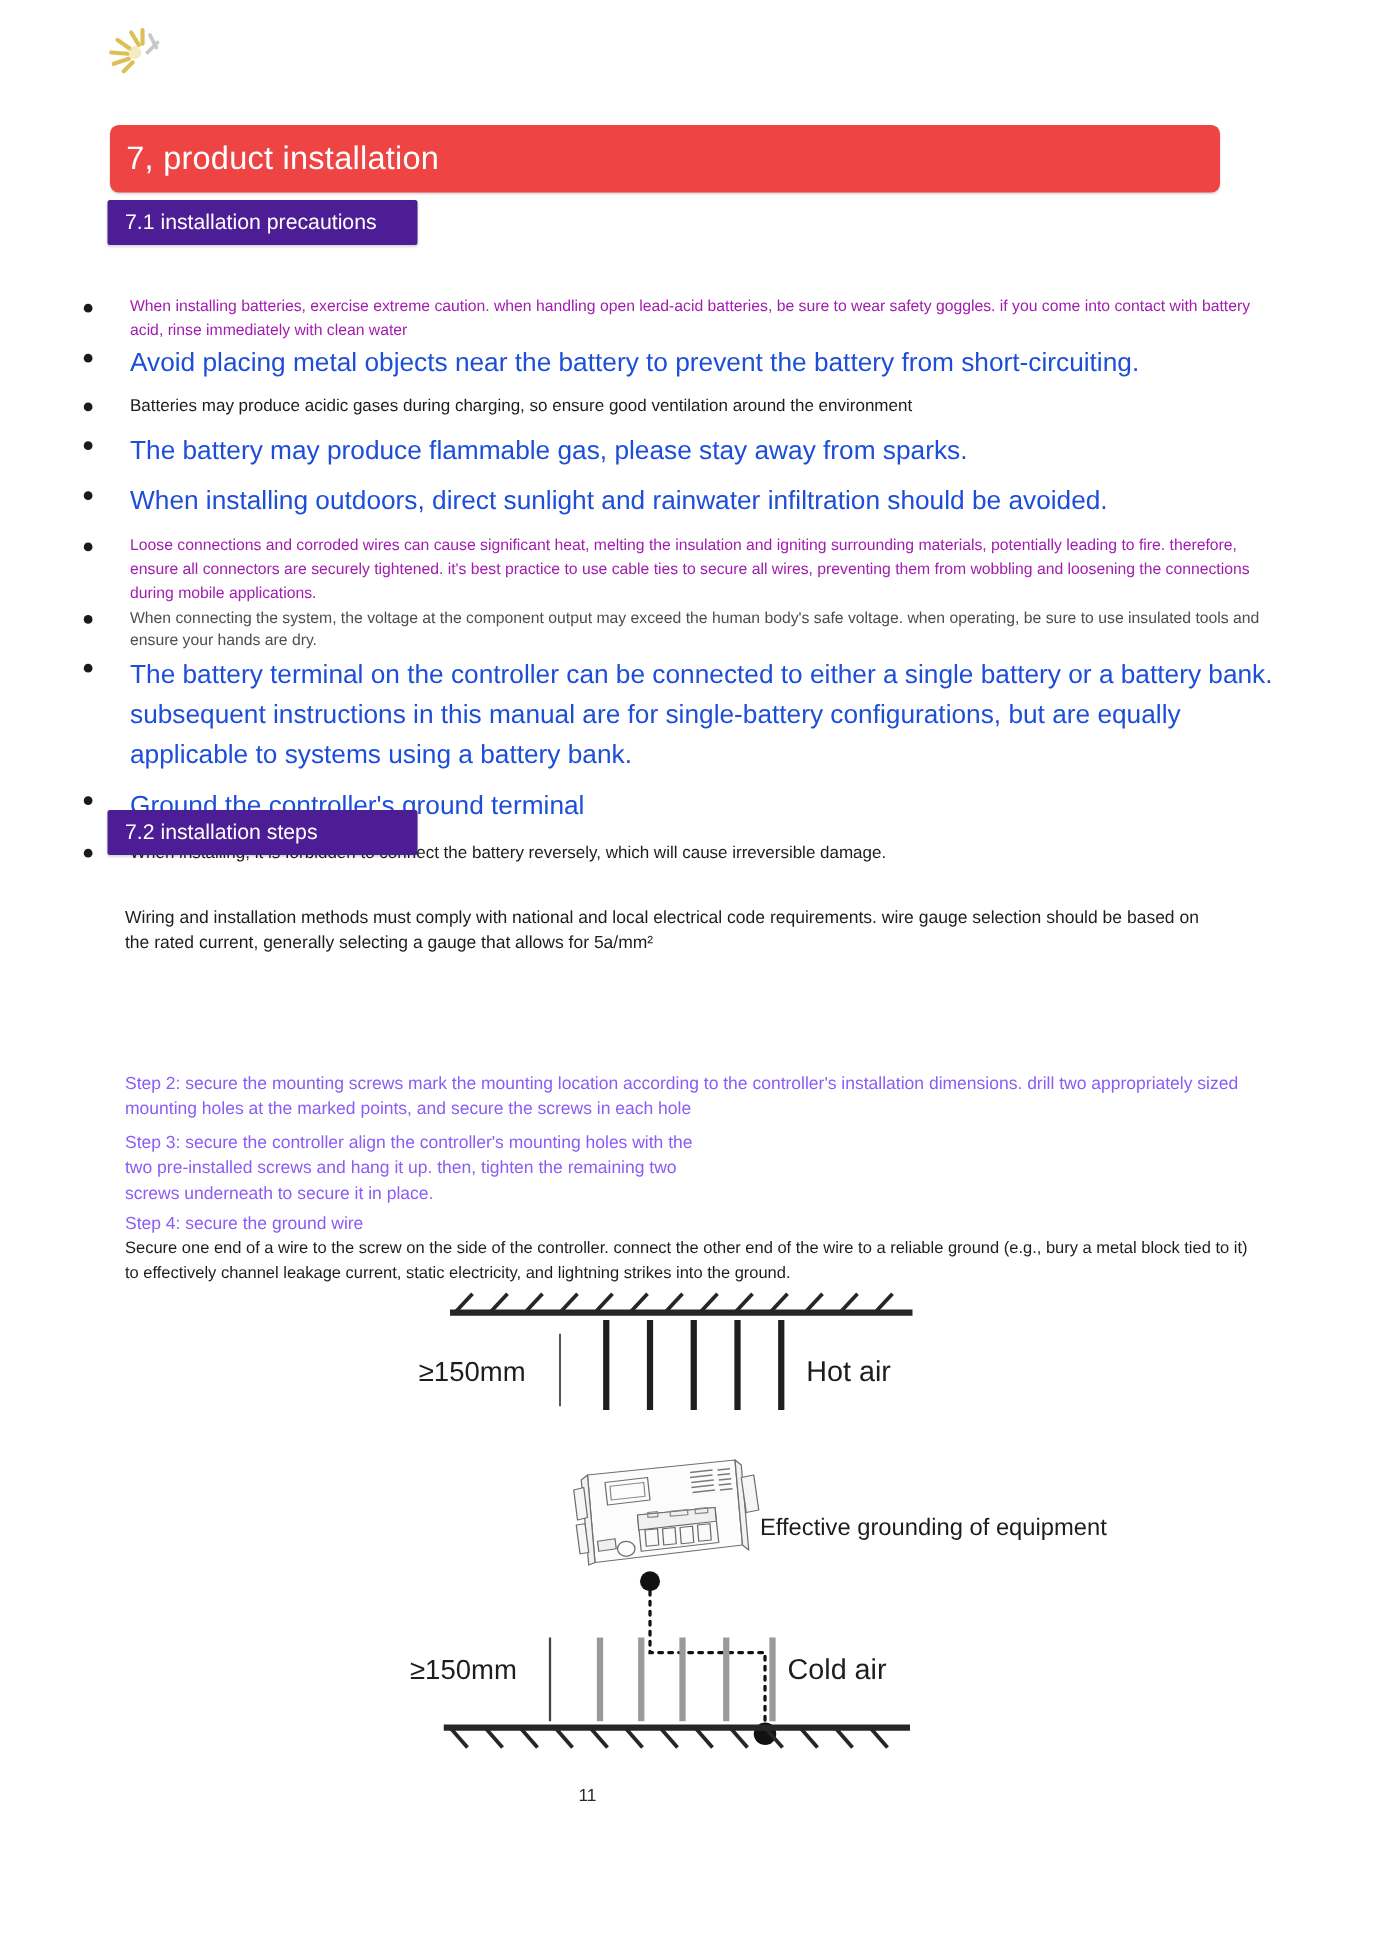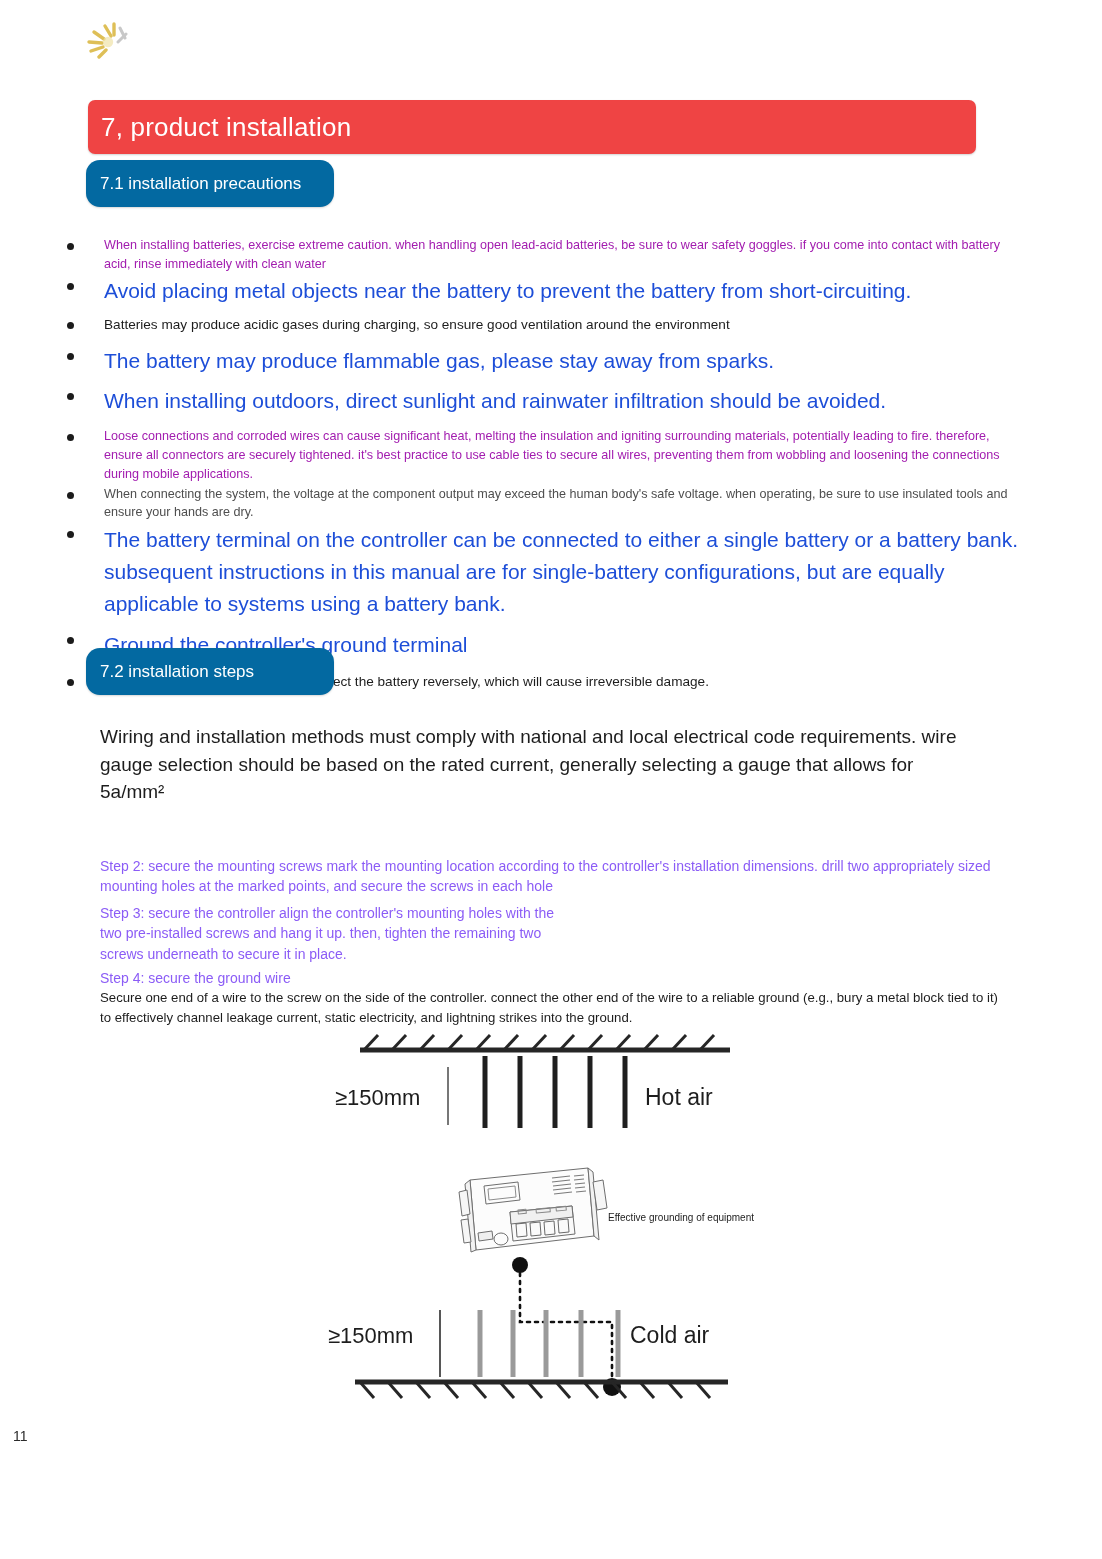--- a/index.html
+++ b/index.html
@@ -48,23 +48,23 @@
     color: #ffffff;
     font-size: 26px;
     letter-spacing: 0.2px;
     white-space: nowrap;
   }
 
   .sub-banner {
     position: absolute;
     left: 86px;
     width: 248px;
-    height: 47px;
-    background: #0369a1;
-    border-radius: 14px;
+    height: 36px;
+    background: #4c1d95;
+    border-radius: 2px;
     box-shadow: 0 1px 2px rgba(0,0,0,0.16);
   }
   .sub-banner .txt {
     position: absolute;
     left: 14px;
     top: 50%;
     transform: translateY(-50%);
     color: #ffffff;
     font-size: 17px;
     white-space: nowrap;
@@ -102,21 +102,21 @@
   .sz-md  { font-size: 13.6px; line-height: 1.5;  color: #1d1d1d; }
   .sz-lg  { font-size: 21px; line-height: 1.52; color: #1d4ed8; }
 
   
   .para {
     position: absolute;
     left: 100px;
     width: 900px;
     white-space: pre-line;
   }
-  .p-lg { font-size: 19px; line-height: 1.45; color: #1d1d1d; }
+  .p-lg { font-size: 14px; line-height: 1.45; color: #1d1d1d; }
   .p-md { font-size: 14px; line-height: 1.45; color: #8b5cf6; }
   .p-sm { font-size: 13.2px; line-height: 1.48; color: #1d1d1d; }
 
   
   .diagram {
     position: absolute;
     left: 300px;
     top: 1025px;
     width: 620px;
     height: 390px;
@@ -129,41 +129,41 @@
   }
   .air-label {
     font-size: 23px;
     fill: #1d1d1d;
     font-family: "Liberation Sans", sans-serif;
   }
   .ground-label {
     position: absolute;
     left: 608px;
     top: 1212px;
-    font-size: 10px;
+    font-size: 19px;
     color: #1d1d1d;
     white-space: nowrap;
   }
 
   .controller-img {
     position: absolute;
     left: 448px;
     top: 1162px;
     width: 164px;
     height: 98px;
   }
   .controller-img svg { display: block; }
 
   
   .page-num {
     position: absolute;
-    left: 13px;
+    left: 0;
     top: 1428px;
     width: 940px;
-    text-align: left;
+    text-align: center;
     font-size: 14px;
     color: #2a2a2a;
   }
 </style>
 </head>
 <body>
 
 <div id="page">
 
   <div class="logo">

